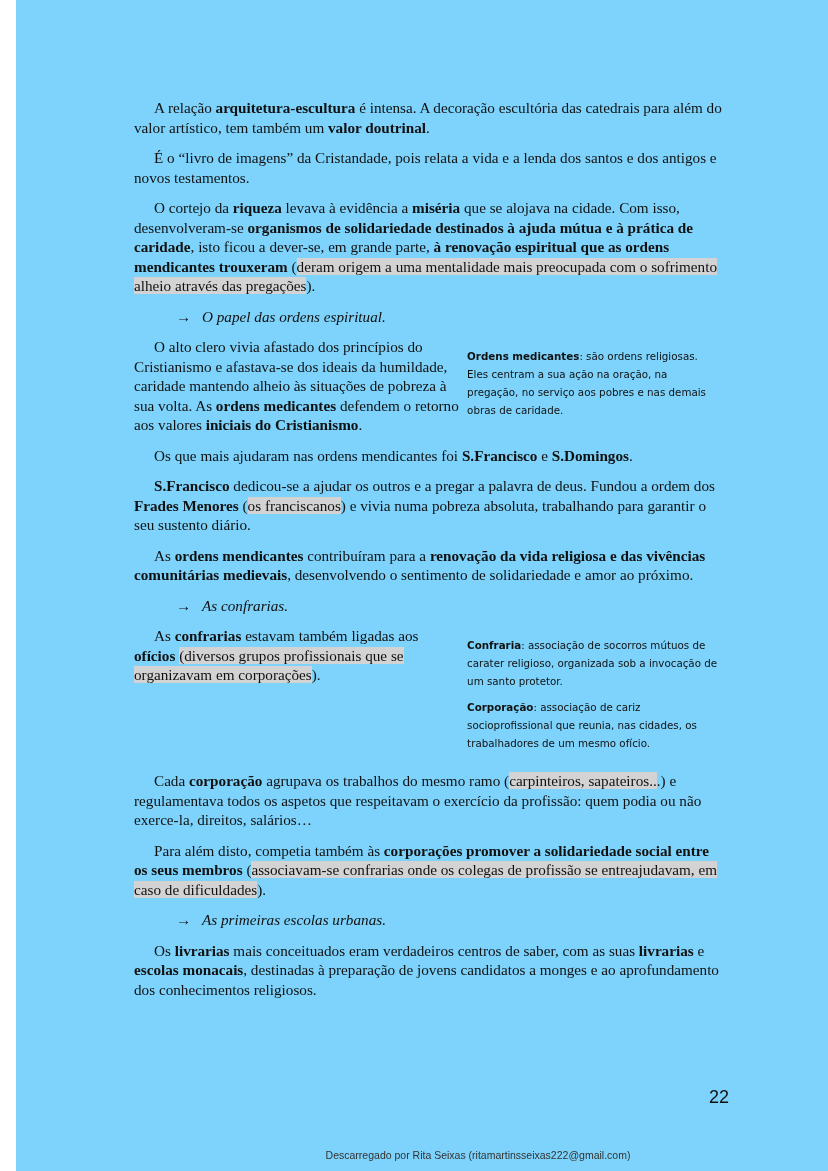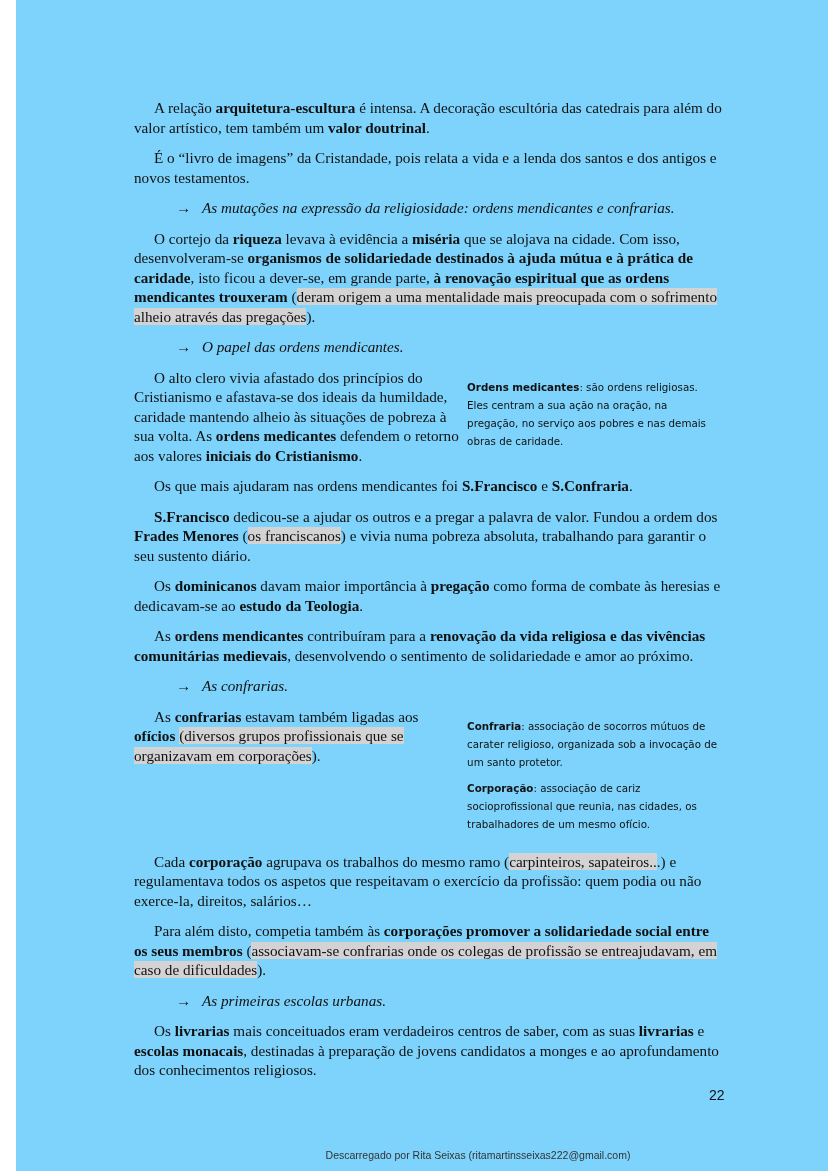--- a/index.html
+++ b/index.html
@@ -10,53 +10,51 @@
   .hl { background: #d3d3d3; }
   .heading { margin: 0 0 11px 0; padding-left: 42px; font-style: italic; }
   .heading .arrow { display: inline-block; width: 26px; font-style: normal; }
   .two-col { display: flex; justify-content: center; margin-bottom: 11px; }
   .two-col .left { width: 335px; }
   .two-col .left p.par { margin-bottom: 11px; }
   .two-col .left p.par:last-child { margin-bottom: 0; }
   .note { width: 275px; font-family: "DejaVu Sans", sans-serif; font-size: 10.3px; line-height: 18px; color: #111; margin-top: 2px; }
   .note p { margin: 8px; }
   .note b { font-weight: bold; }
-  .page-number { position: absolute; left: 693px; top: 1087px; font-family: "Liberation Sans", sans-serif; font-size: 14px; color: #111; }
+  .page-number { position: absolute; left: 693px; top: 1087px; font-family: "Liberation Sans", sans-serif; font-size: 18px; color: #111; }
   .footer { position: absolute; left: 0; width: 828px; top: 1149px; text-align: center; font-family: "Liberation Sans", sans-serif; font-size: 10.5px; color: #333; padding-left: 48px; }
 </style>
 </head>
 <body>
 
 <div class="page">
   <div class="content">
 
     <p class="par"><span>A relação </span><b>arquitetura-escultura</b><span> é intensa. A decoração escultória das catedrais para além do valor artístico, tem também um </span><b>valor doutrinal</b><span>.</span></p>
 
     <p class="par">É o “livro de imagens” da Cristandade, pois relata a vida e a lenda dos santos e dos antigos e novos testamentos.</p>
 
-    <div class="heading"><span class="arrow">→</span><span>As mutações na expressão da religiosidade: ordens mendicantes e confrarias.</span></div>
 
     <p class="par"><span>O cortejo da </span><b>riqueza</b><span> levava à evidência a </span><b>miséria</b><span> que se alojava na cidade. Com isso, desenvolveram-se </span><b>organismos de solidariedade destinados à ajuda mútua e à prática de caridade</b><span>, isto ficou a dever-se, em grande parte, </span><b>à renovação espiritual que as ordens mendicantes trouxeram</b><span> (</span><span class="hl">deram origem a uma mentalidade mais preocupada com o sofrimento alheio através das pregações</span><span>).</span></p>
 
-    <div class="heading"><span class="arrow">→</span><span>O papel das ordens mendicantes.</span></div>
+    <div class="heading"><span class="arrow">→</span><span>O papel das ordens espiritual.</span></div>
 
     <div class="two-col">
       <div class="left">
         <p class="par"><span>O alto clero vivia afastado dos princípios do Cristianismo e afastava-se dos ideais da humildade, caridade mantendo alheio às situações de pobreza à sua volta. As </span><b>ordens medicantes</b><span> defendem o retorno aos valores </span><b>iniciais do Cristianismo</b><span>.</span></p>
       </div>
       <div class="note">
         <p><b>Ordens medicantes</b><span>: são ordens religiosas. Eles centram a sua ação na oração, na pregação, no serviço aos pobres e nas demais obras de caridade.</span></p>
       </div>
     </div>
 
-    <p class="par"><span>Os que mais ajudaram nas ordens mendicantes foi </span><b>S.Francisco</b><span> e </span><b>S.Confraria</b><span>.</span></p>
+    <p class="par"><span>Os que mais ajudaram nas ordens mendicantes foi </span><b>S.Francisco</b><span> e </span><b>S.Domingos</b><span>.</span></p>
 
-    <p class="par"><b>S.Francisco</b><span> dedicou-se a ajudar os outros e a pregar a palavra de valor. Fundou a ordem dos </span><b>Frades Menores</b><span> (</span><span class="hl">os franciscanos</span><span>) e vivia numa pobreza absoluta, trabalhando para garantir o seu sustento diário.</span></p>
+    <p class="par"><b>S.Francisco</b><span> dedicou-se a ajudar os outros e a pregar a palavra de deus. Fundou a ordem dos </span><b>Frades Menores</b><span> (</span><span class="hl">os franciscanos</span><span>) e vivia numa pobreza absoluta, trabalhando para garantir o seu sustento diário.</span></p>
 
-    <p class="par"><span>Os </span><b>dominicanos</b><span> davam maior importância à </span><b>pregação</b><span> como forma de combate às heresias e dedicavam-se ao </span><b>estudo da Teologia</b><span>.</span></p>
 
     <p class="par"><span>As </span><b>ordens mendicantes</b><span> contribuíram para a </span><b>renovação da vida religiosa e das vivências comunitárias medievais</b><span>, desenvolvendo o sentimento de solidariedade e amor ao próximo.</span></p>
 
     <div class="heading"><span class="arrow">→</span><span>As confrarias.</span></div>
 
     <div class="two-col">
       <div class="left">
         <p class="par"><span>As </span><b>confrarias</b><span> estavam também ligadas aos </span><b>ofícios</b><span> </span><span class="hl">(diversos grupos profissionais que se organizavam em corporações</span><span>).</span></p>
       </div>
       <div class="note">

